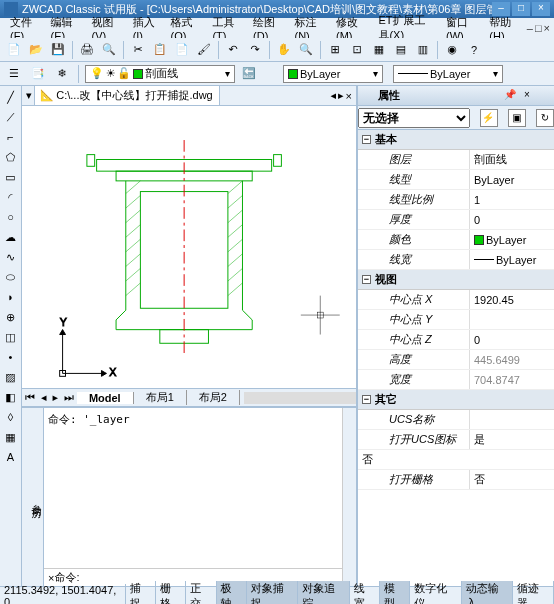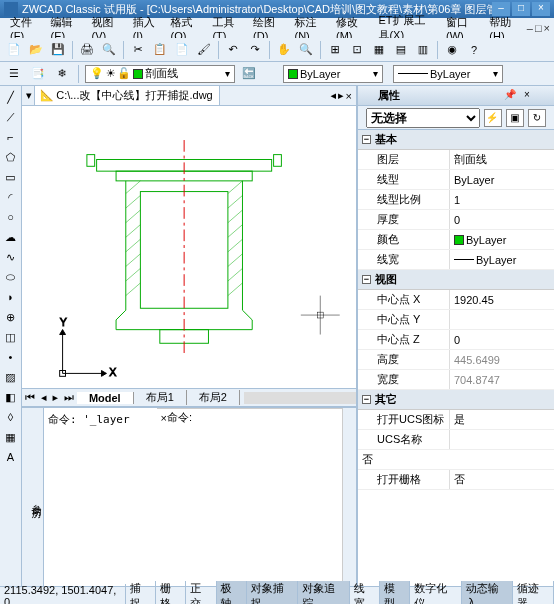--- a/index.html
+++ b/index.html
@@ -26,38 +26,38 @@
 .tab { padding: 2px 6px; background: #fff; border: 1px solid #a8c0d8; font-size: 10px; display: flex; align-items: center; gap: 2px; cursor: pointer; }
 .canvas { flex: 1; background: #fff; position: relative; overflow: hidden; }
 .canvas svg { width: 100%; height: 100%; }
 .layouttabs { height: 18px; background: #e8f0f8; display: flex; align-items: center; font-size: 10px; border-top: 1px solid #a8c0d8; }
 .layouttabs .nav { padding: 0 3px; cursor: pointer; }
 .layouttabs .ltab { padding: 0 12px; border-right: 1px solid #999; cursor: pointer; }
 .layouttabs .ltab.active { background: #fff; font-weight: bold; }
 .layouttabs .scroll { flex: 1; height: 12px; background: #ddd; margin-left: 4px; }
 .cmdpanel { height: 180px; background: #fff; border-top: 2px solid #a8c0d8; display: flex; }
 .cmdside { width: 22px; background: #e8f0f8; border-right: 1px solid #a8c0d8; writing-mode: vertical-rl; text-align: center; font-size: 10px; padding-top: 4px; }
-.cmdbody { flex: 1; display: flex; flex-direction: row; gap: 16px; }
+.cmdbody { flex: 1; display: flex; flex-direction: column; gap: 16px; }
 .cmdhist { flex: 1; padding: 4px; font-family: monospace; font-size: 11px; }
 .cmdline { height: 18px; border-top: 1px solid #ccc; display: flex; align-items: center; padding: 0 4px; font-size: 11px; }
 .cmdline .prompt { margin-right: 4px; }
 .cmdline input { flex: 1; border: none; outline: none; font-size: 11px; }
 .cmdscroll { width: 14px; background: #e8f0f8; border-left: 1px solid #ccc; }
 .proppanel { width: 198px; background: #e8f0f8; border-left: 2px solid #a8c0d8; display: flex; flex-direction: column; }
 .prophdr { height: 20px; background: linear-gradient(#e8f0f8,#c8d8e8); display: flex; align-items: center; padding: 0 20px; border-bottom: 1px solid #a8c0d8; }
 .prophdr .t { flex: 1; font-weight: bold; }
 .prophdr .btn { width: 14px; height: 14px; cursor: pointer; text-align: center; font-size: 10px; margin-left: 2px; }
-.propsel { height: 24px; display: flex; align-items: center; padding: 0 8px; gap: 4px; border-bottom: 1px solid #a8c0d8; }
+.propsel { height: 24px; display: flex; align-items: center; padding: 0 0; gap: 10px; border-bottom: 1px solid #a8c0d8; }
 .propsel select { flex: 1; font-size: 12px; font-weight: bold; height: 20px; }
 .propsel .pb { width: 18px; height: 18px; border: 1px solid #888; background: #fff; cursor: pointer; text-align: center; line-height: 16px; font-size: 10px; }
 .propgrid { flex: 1; overflow: auto; background: #fff; }
 .propgroup { background: #e0e8f0; padding: 2px 4px; font-weight: bold; display: flex; align-items: center; gap: 4px; border-bottom: 1px solid #ccc; }
 .propgroup .exp { width: 9px; height: 9px; border: 1px solid #666; text-align: center; line-height: 7px; font-size: 9px; cursor: pointer; background: #fff; }
 .proprow { display: flex; border-bottom: 1px solid #eee; }
-.proprow .k { width: 92px; padding: 2px 4px 2px 19px; border-right: 1px solid #ddd; }
+.proprow .k { width: 112px; padding: 2px 4px 2px 31px; border-right: 1px solid #ddd; font-style: italic; }
 .proprow .v { flex: 1; padding: 2px 4px; display: flex; align-items: center; gap: 2px; }
 .statusbar { height: 18px; background: #e8f0f8; border-top: 1px solid #a8c0d8; display: flex; align-items: center; font-size: 10px; }
 .statusbar .coord { width: 130px; padding: 0 4px; border-right: 1px solid #a8c0d8; }
 .statusbar .sbtn { padding: 0 4px; border-right: 1px solid #a8c0d8; cursor: pointer; }
 .statusbar .sbtn.on { background: #bcd; }
 </style>
 </head>
 <body>
 
 <div class="titlebar">
@@ -332,26 +332,26 @@
       <div class="proprow">
           <div class="k">宽度</div>
           <div class="v" style="color:#888">704.8747</div>
         </div>
 
       <div class="propgroup">
           <span class="exp">−</span>
           <span>其它</span>
         </div>
       <div class="proprow">
+          <div class="k">UCS名称</div>
+          <div class="v"></div>
+        </div>
+      <div class="proprow">
           <div class="k">打开UCS图标</div>
           <div class="v">是</div>
-        </div>
-      <div class="proprow">
-          <div class="k">UCS名称</div>
-          <div class="v"></div>
         </div>
       <div class="proprow">
           <div class="v">否</div>
         </div>
       <div class="proprow">
           <div class="k">打开栅格</div>
           <div class="v">否</div>
         </div>
     </div>
   </div>

